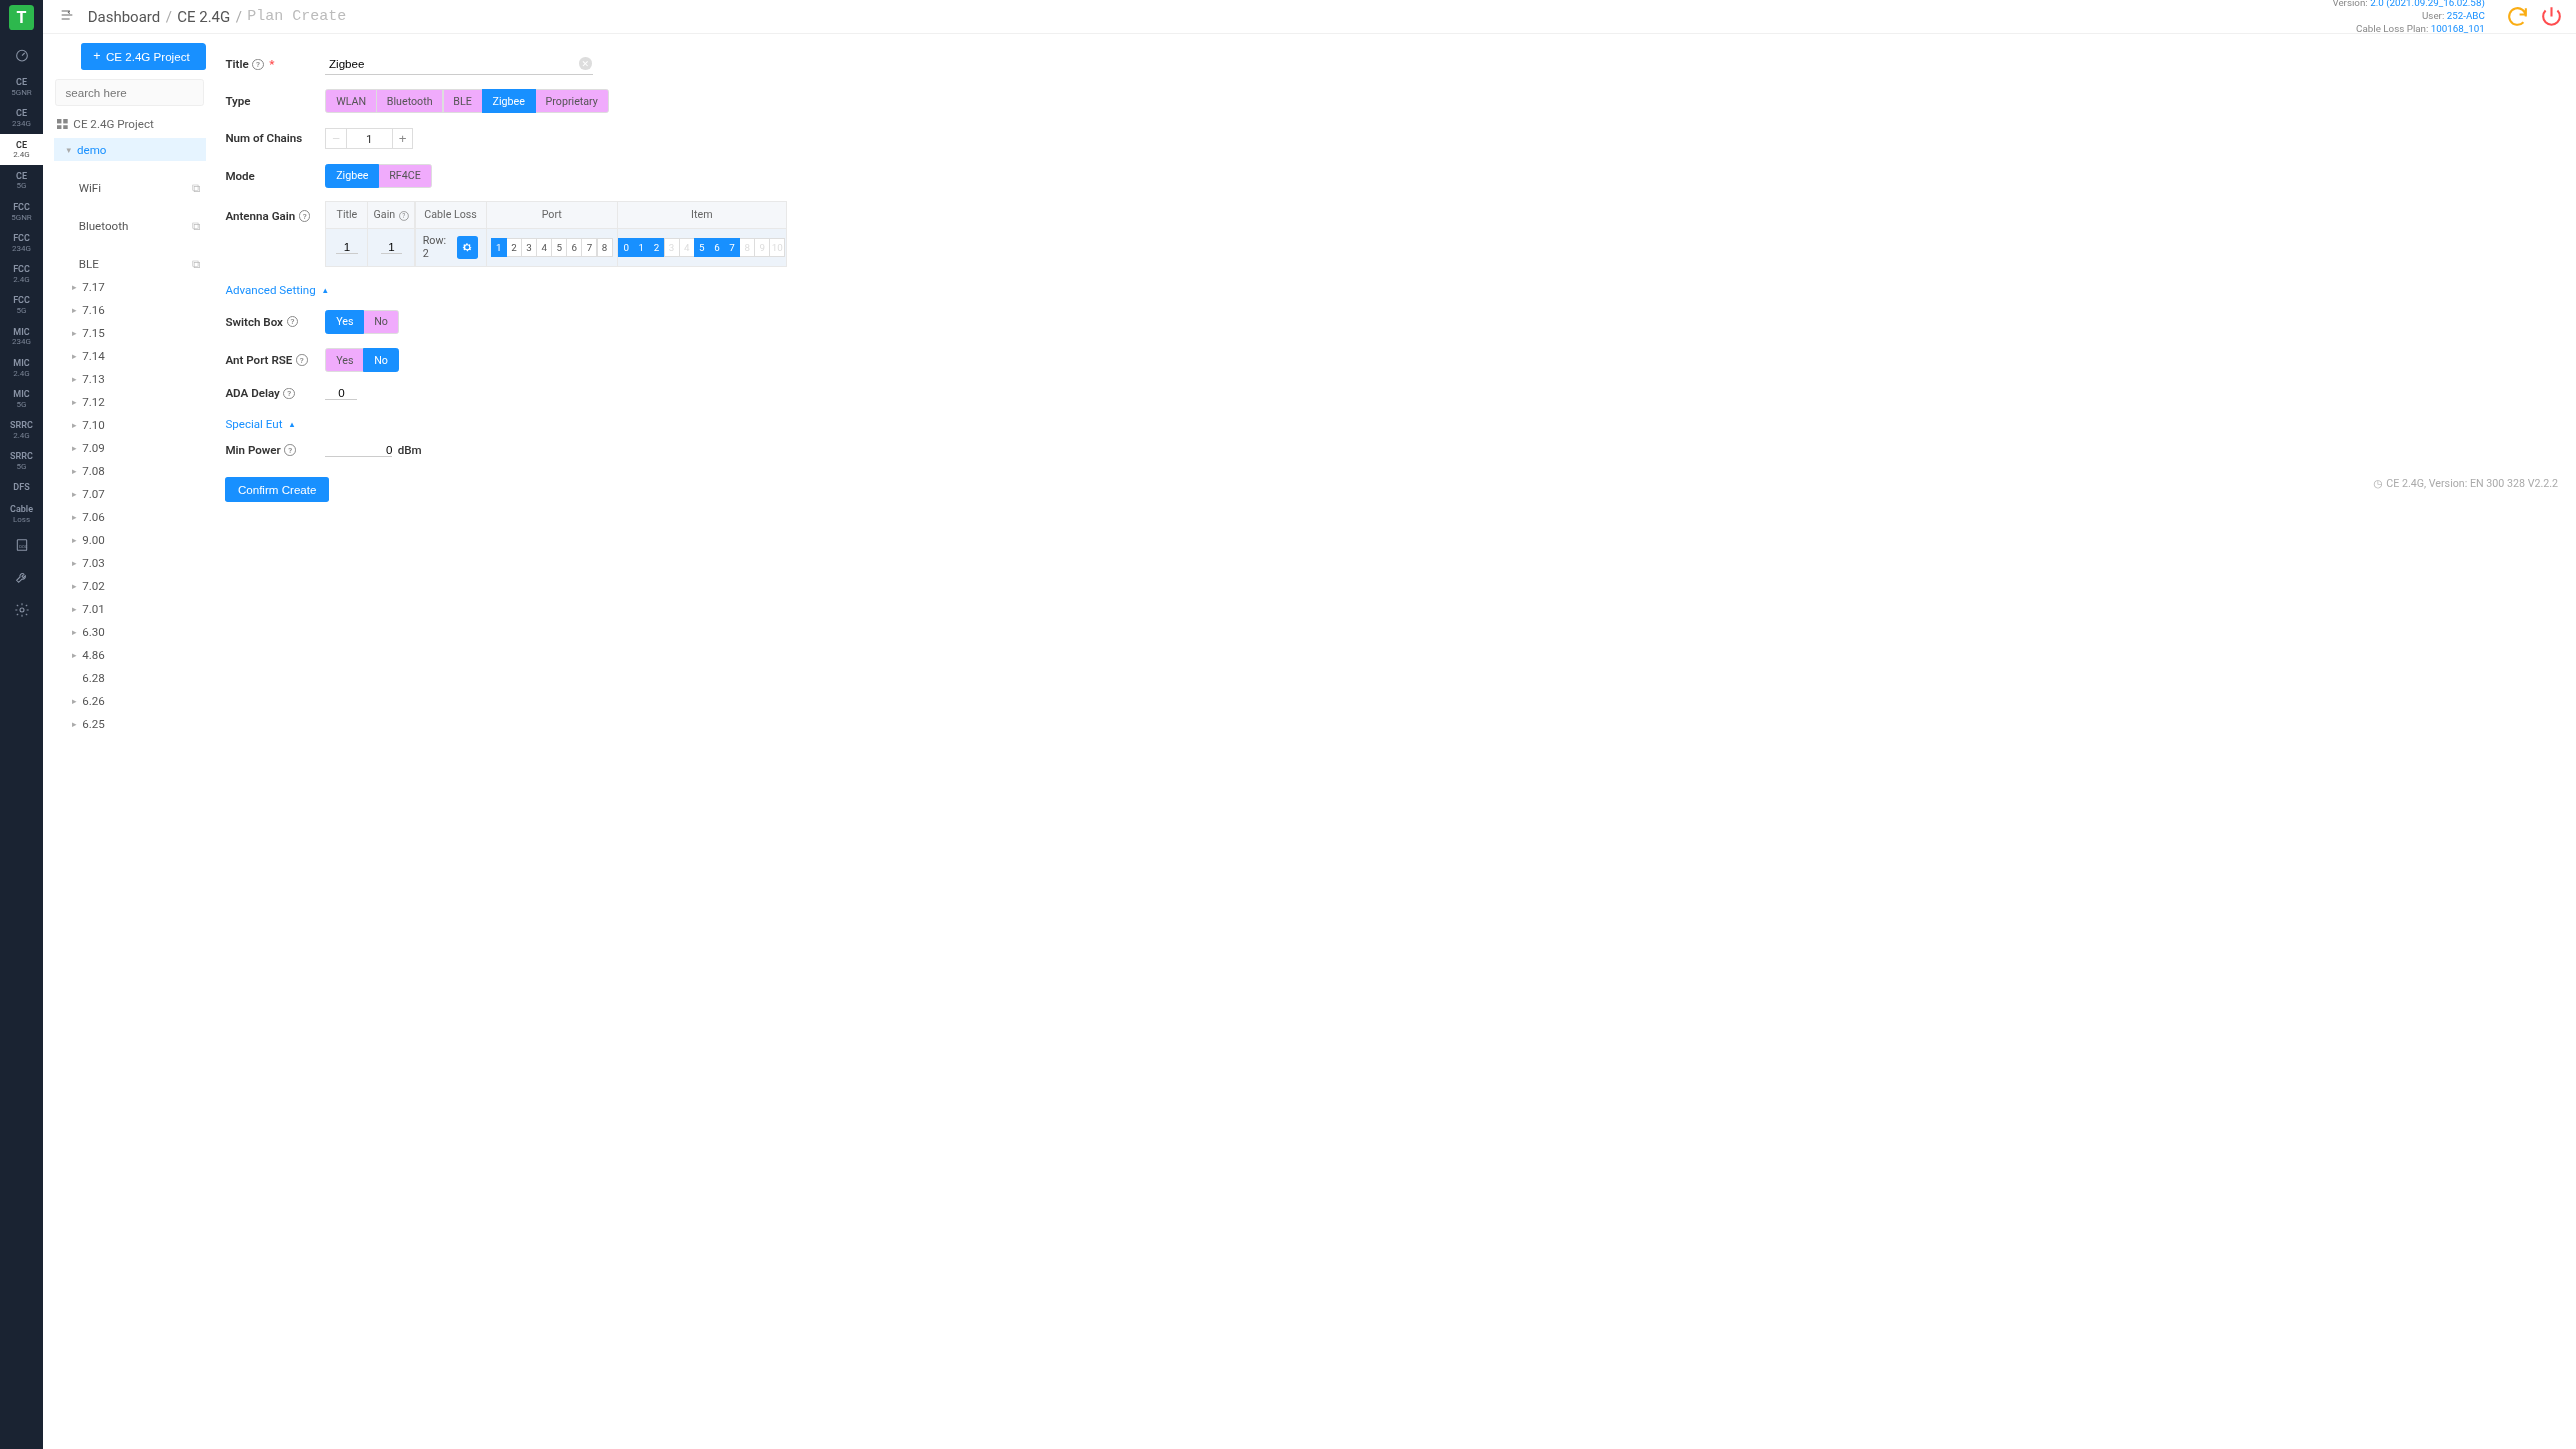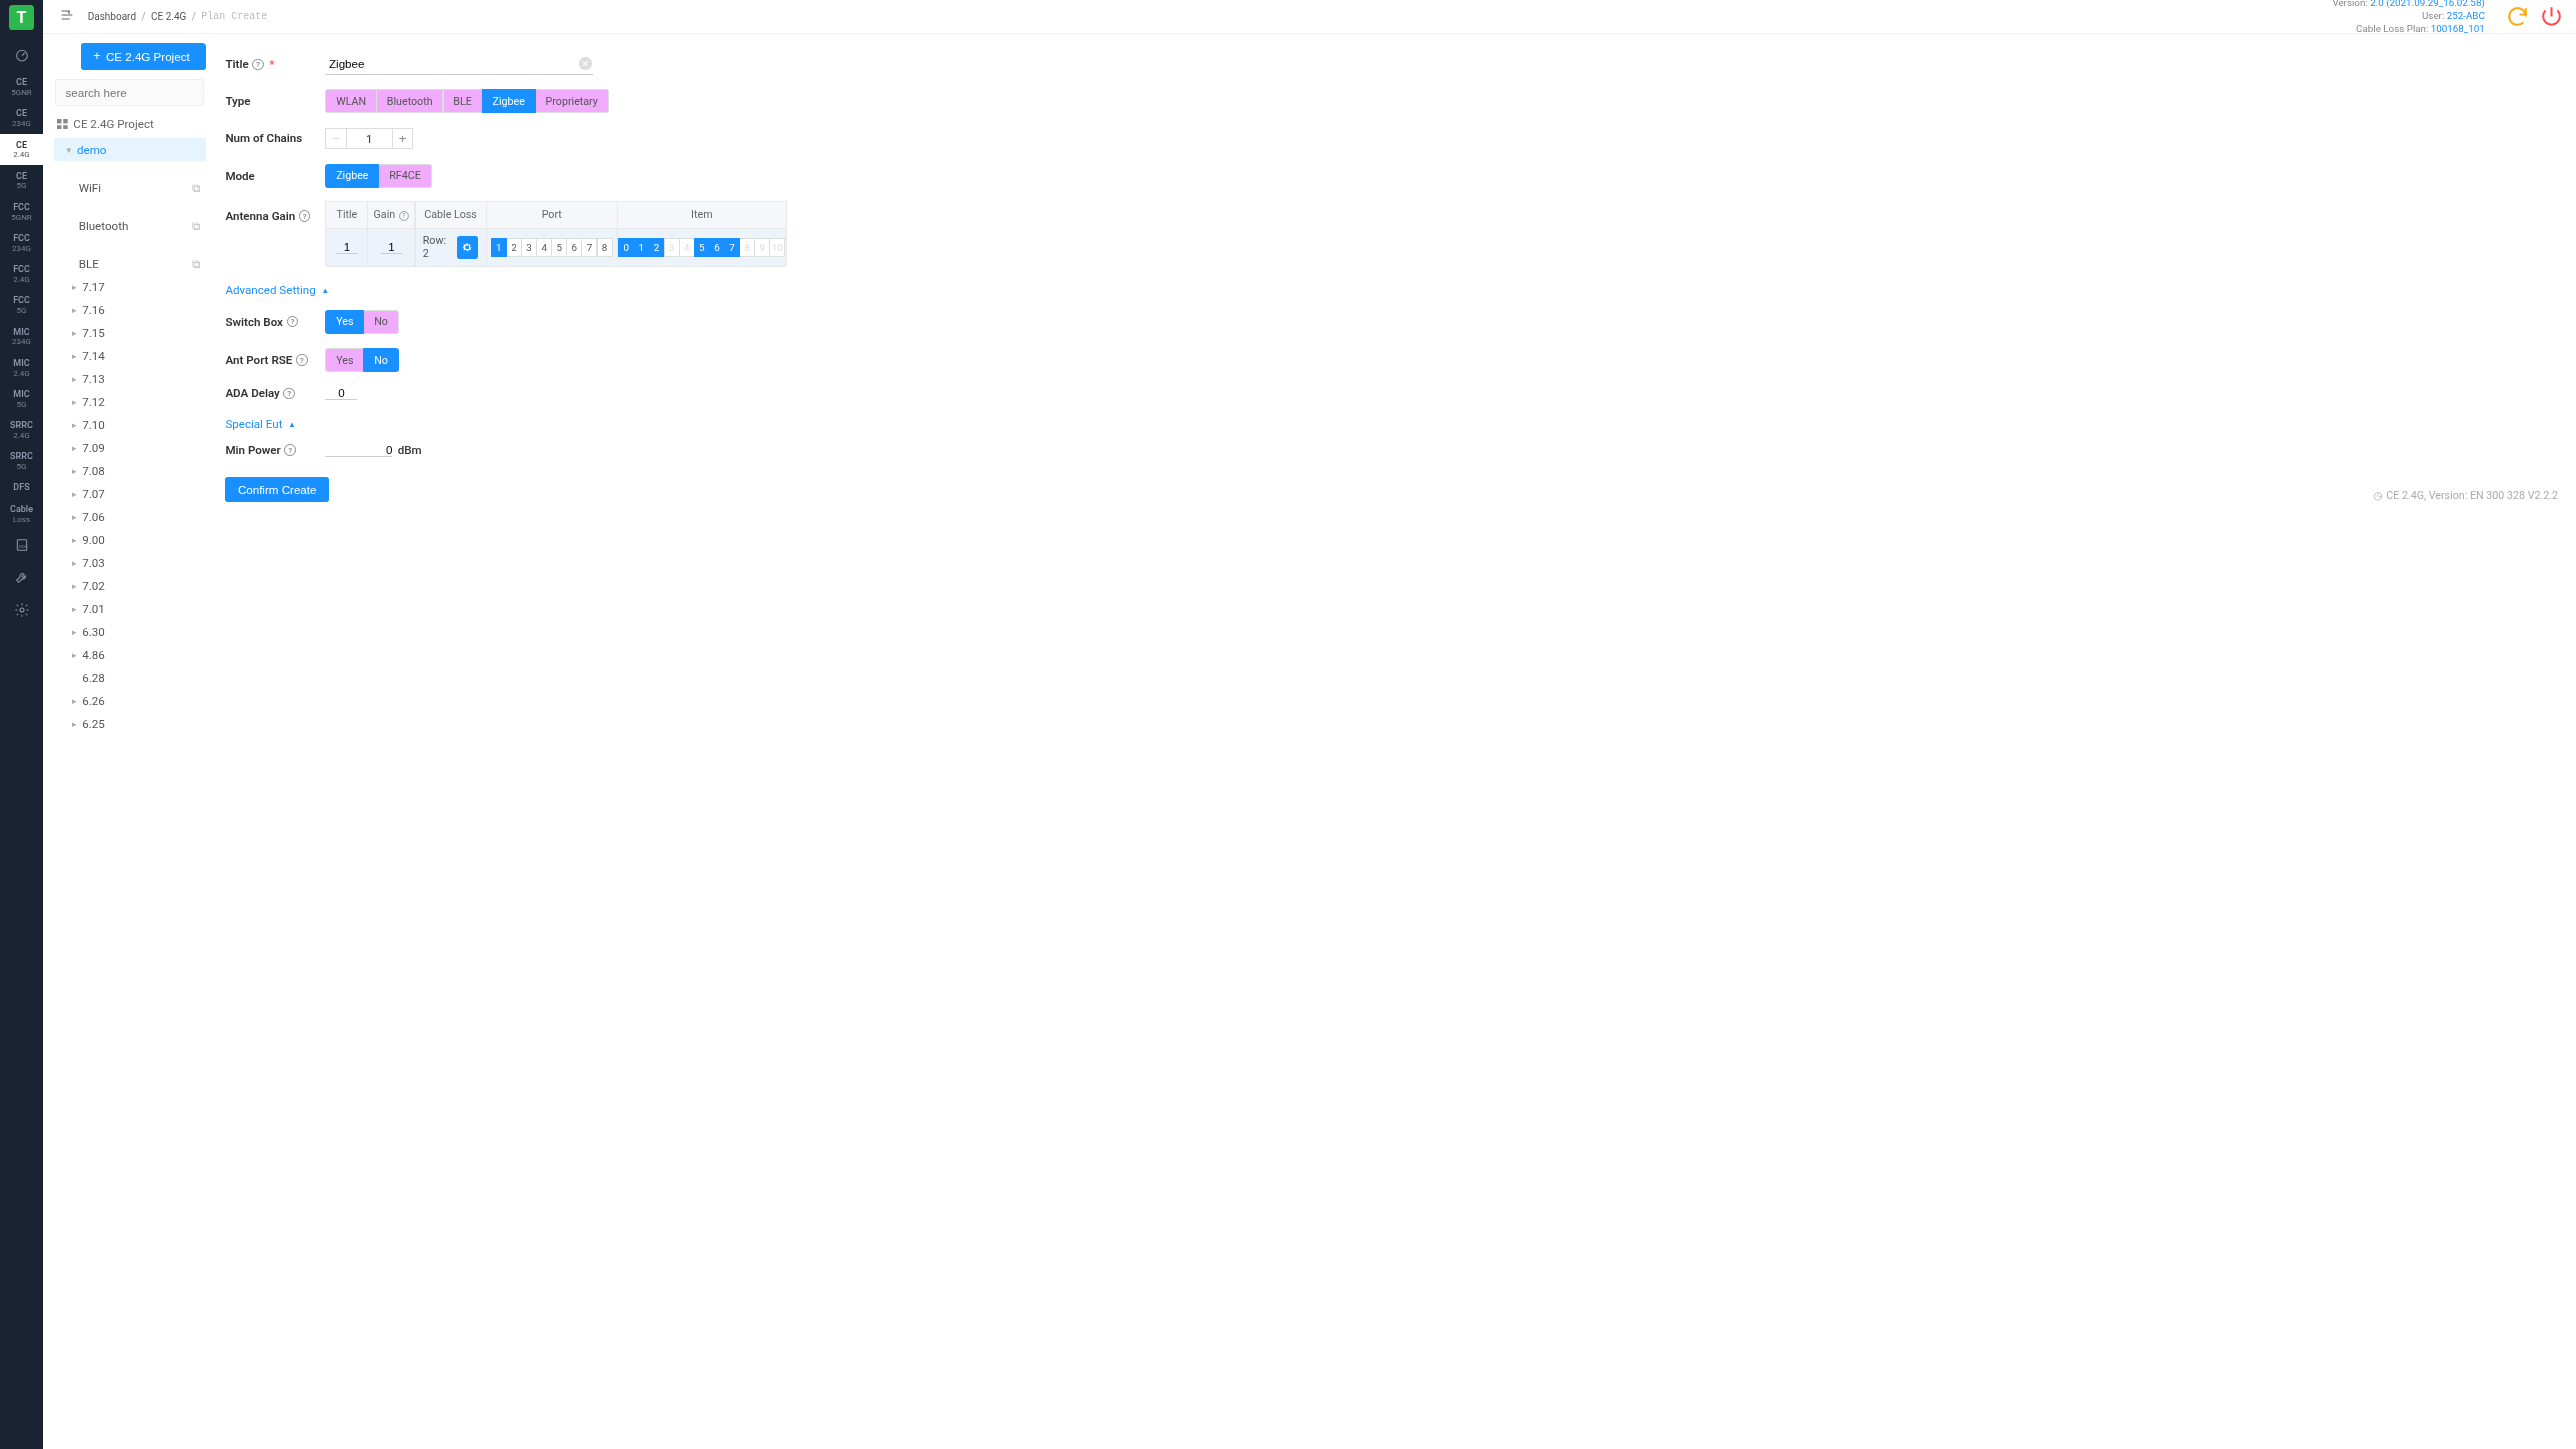--- a/index.html
+++ b/index.html
@@ -10,21 +10,21 @@
 .rail-item { width: 100%; padding: 5.4px 1.8px; text-align: center; line-height: 1.2; cursor: pointer; font-size: 9px; }
 .rail-item.active { background: #fff; color: #333; }
 .rail-item .l1 { display: block; font-weight: 600; }
 .rail-item .l2 { display: block; font-size: 8px; opacity: .85; }
 .rail-icon { width: 100%; padding: 7.2px 0; text-align: center; cursor: pointer; }
 .rail-icon svg { width: 16px; height: 16px; stroke: #8a94a6; fill: none; stroke-width: 1.6; }
 .main { flex: 1; display: flex; flex-direction: column; }
 .topbar { height: 34px; display: flex; align-items: center; padding: 0 12.5px; border-bottom: 0.9px solid #f0f0f0; gap: 9px; }
 .menu-toggle svg { width: 16px; height: 16px; stroke: #666; fill: none; stroke-width: 1.6; }
 .menu-toggle { cursor: pointer; padding: 3.6px; }
-.crumbs { display: flex; align-items: center; gap: 5.4px; color: #666; font-size: 10px; }
+.crumbs { display: flex; align-items: center; gap: 5.4px; color: #666; font-size: 15px; }
 .crumbs a { color: #555; cursor: pointer; }
 .crumbs .sep { color: #aaa; }
 .crumbs .cur { color: #bbb; font-family: Liberation Mono, monospace; }
 .top-meta { margin-left: auto; text-align: right; font-size: 9.8px; line-height: 1.3; }
 .top-meta .row { white-space: nowrap; }
 .top-meta .lbl { color: #888; }
 .top-meta .val { color: #1890ff; cursor: pointer; }
 .top-actions { display: flex; gap: 9px; margin-left: 10.7px; }
 .top-actions .btn-icon { width: 25px; height: 25px; display: flex; align-items: center; justify-content: center; cursor: pointer; }
 .btn-icon.reload svg { stroke: #faad14; }
@@ -453,21 +453,21 @@
           </div>
         <div class="form-row">
           <div class="form-label">
               <span>Min Power</span>
               <span class="help">?</span>
             </div>
           <input class="num-under wide" value="0" style="">
           <span class="unit">dBm</span>
         </div>
 
-        <div style="display:flex;align-items:flex-end">
+        <div style="display:flex;align-items:flex-start">
           <button class="confirm">Confirm Create</button>
           <div class="content-footer" style="margin-left:auto">
               <span>◷</span>
               <span>CE 2.4G, Version: EN 300 328 V2.2.2</span>
             </div>
         </div>
       </div>
     </div>
   </div>
 </div>

